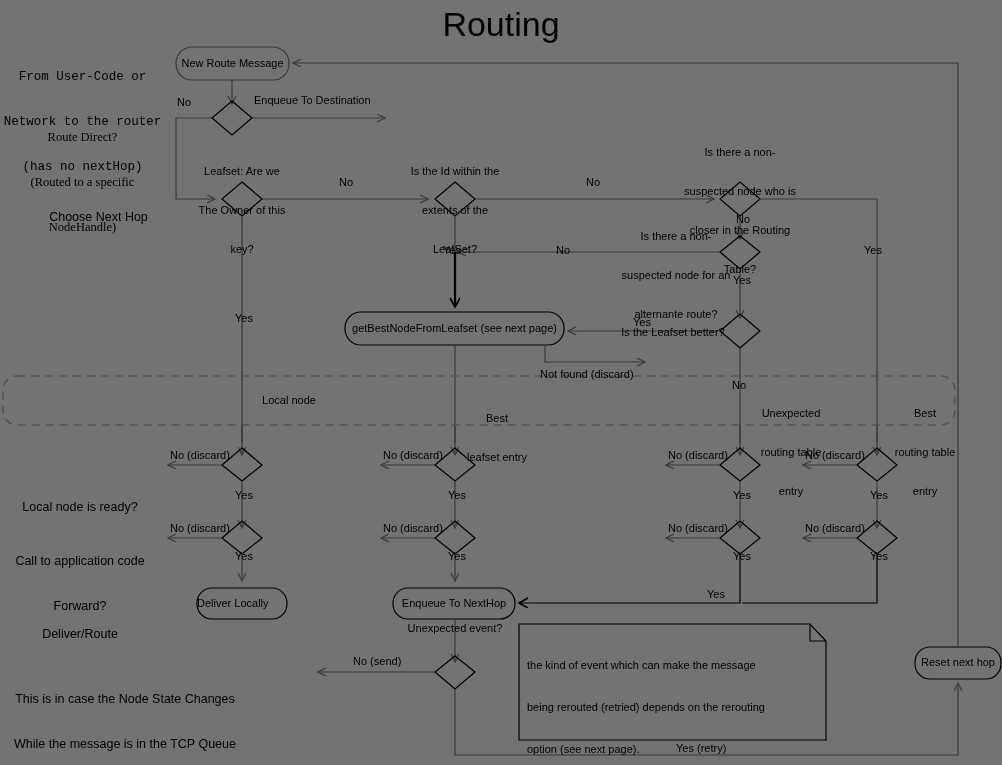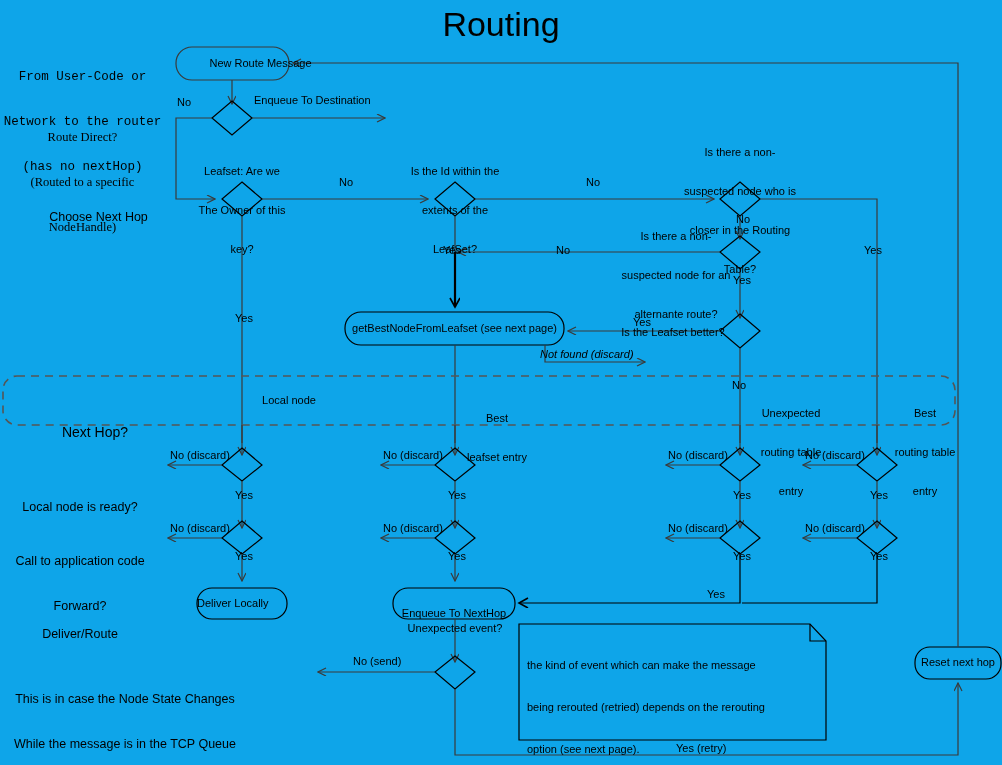--- a/index.html
+++ b/index.html
@@ -1,17 +1,17 @@
 <!DOCTYPE html>
 <html><head>
 <meta charset="utf-8">
 <style>
   html,body{margin:0;padding:0;background:#ffffff;}
   body{font-family:"Liberation Sans","DejaVu Sans",sans-serif;color:#000;}
-  #page{position:relative;width:1002px;height:765px;overflow:hidden;background:#0ea5e9;}
+  #page{position:relative;width:1002px;height:765px;overflow:hidden;background:#737373;}
   svg{position:absolute;left:0;top:0;width:1002px;height:765px;}
   .t{position:absolute;font-size:11px;line-height:13px;color:#000;white-space:pre;}
   .tc{text-align:center;}
   .tl{text-align:left;}
   #title{position:absolute;left:0;top:4px;width:1002px;text-align:center;font-size:34px;line-height:40px;}
   .lbl{font-size:12.5px;line-height:15px;}
   .big{font-size:12.5px;line-height:16px;}
 </style>
 </head>
 <body>
@@ -140,42 +140,39 @@
     <div>(has no nextHop)</div>
   </div>
   <div class="t tc lbl" style="left:0px;top:100px;width:165px;font-family:Liberation Serif, serif;">
     <div>Route Direct?</div>
     <div>(Routed to a specific</div>
     <div>NodeHandle)</div>
   </div>
   <div class="t tc lbl" style="left:0px;top:180px;width:165px;padding-left:16px;">
     <div>Choose Next Hop</div>
   </div>
-  <div class="t tc big" style="left:10px;top:392px;width:170px;font-size:14px;">
-    <div>Next Hop?</div>
-  </div>
   <div class="t tc lbl" style="left:0px;top:470px;width:160px;">
     <div>Local node is ready?</div>
   </div>
   <div class="t tc lbl" style="left:0px;top:524px;width:160px;">
     <div>Call to application code</div>
     <div>Forward?</div>
   </div>
   <div class="t tc lbl" style="left:0px;top:597px;width:160px;">
     <div>Deliver/Route</div>
   </div>
   <div class="t tc lbl" style="left:0px;top:662px;width:250px;">
     <div>This is in case the Node State Changes</div>
     <div>While the message is in the TCP Queue</div>
   </div>
 
-  <div class="t tc" style="left:176px;top:57px;width:113px;margin-left:28px;">New Route Message</div>
+  <div class="t tc" style="left:176px;top:57px;width:113px;">New Route Message</div>
   <div class="t tc" style="left:345px;top:322px;width:219px;">getBestNodeFromLeafset (see next page)</div>
   <div class="t tc" style="left:197px;top:597px;width:68px;">Deliver Locally</div>
-  <div class="t tc" style="left:393px;top:597px;width:122px;margin-top:10px;">Enqueue To NextHop</div>
+  <div class="t tc" style="left:393px;top:597px;width:122px;">Enqueue To NextHop</div>
   <div class="t tc" style="left:915px;top:656px;width:86px;">Reset next hop</div>
 
   <div class="t tc" style="left:178px;top:139px;width:128px;">
     <div>Leafset: Are we</div>
     <div>The Owner of this</div>
     <div>key?</div>
   </div>
   <div class="t tc" style="left:391px;top:139px;width:128px;">
     <div>Is the Id within the</div>
     <div>extents of the</div>
@@ -202,21 +199,21 @@
   <div class="t" style="left:339px;top:176px;">No</div>
   <div class="t" style="left:235px;top:312px;">Yes</div>
   <div class="t" style="left:586px;top:176px;">No</div>
   <div class="t" style="left:443px;top:244px;">Yes</div>
   <div class="t" style="left:556px;top:244px;">No</div>
   <div class="t" style="left:736px;top:213px;">No</div>
   <div class="t" style="left:864px;top:244px;">Yes</div>
   <div class="t" style="left:733px;top:274px;">Yes</div>
   <div class="t" style="left:633px;top:316px;">Yes</div>
   <div class="t" style="left:732px;top:379px;">No</div>
-  <div class="t" style="left:540px;top:348px;font-style:italic;">Not found (discard)</div>
+  <div class="t" style="left:540px;top:368px;">Not found (discard)</div>
 
   <div class="t tc" style="left:229px;top:394px;width:120px;">Local node</div>
   <div class="t tc" style="left:432px;top:386px;width:130px;">
     <div>Best</div>
     <div>leafset entry</div>
   </div>
   <div class="t tc" style="left:746px;top:381px;width:90px;">
     <div>Unexpected</div>
     <div>routing table</div>
     <div>entry</div>

